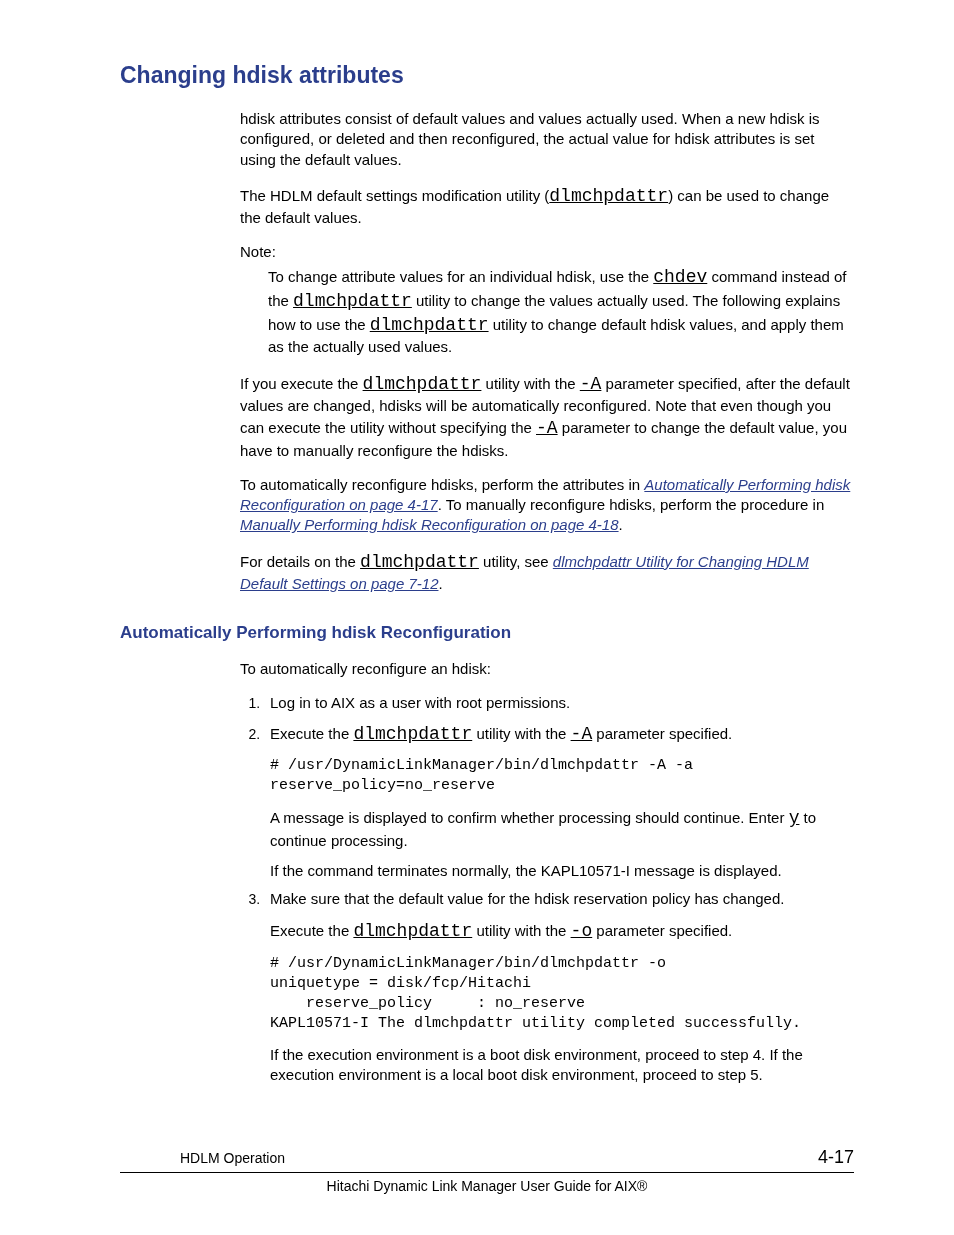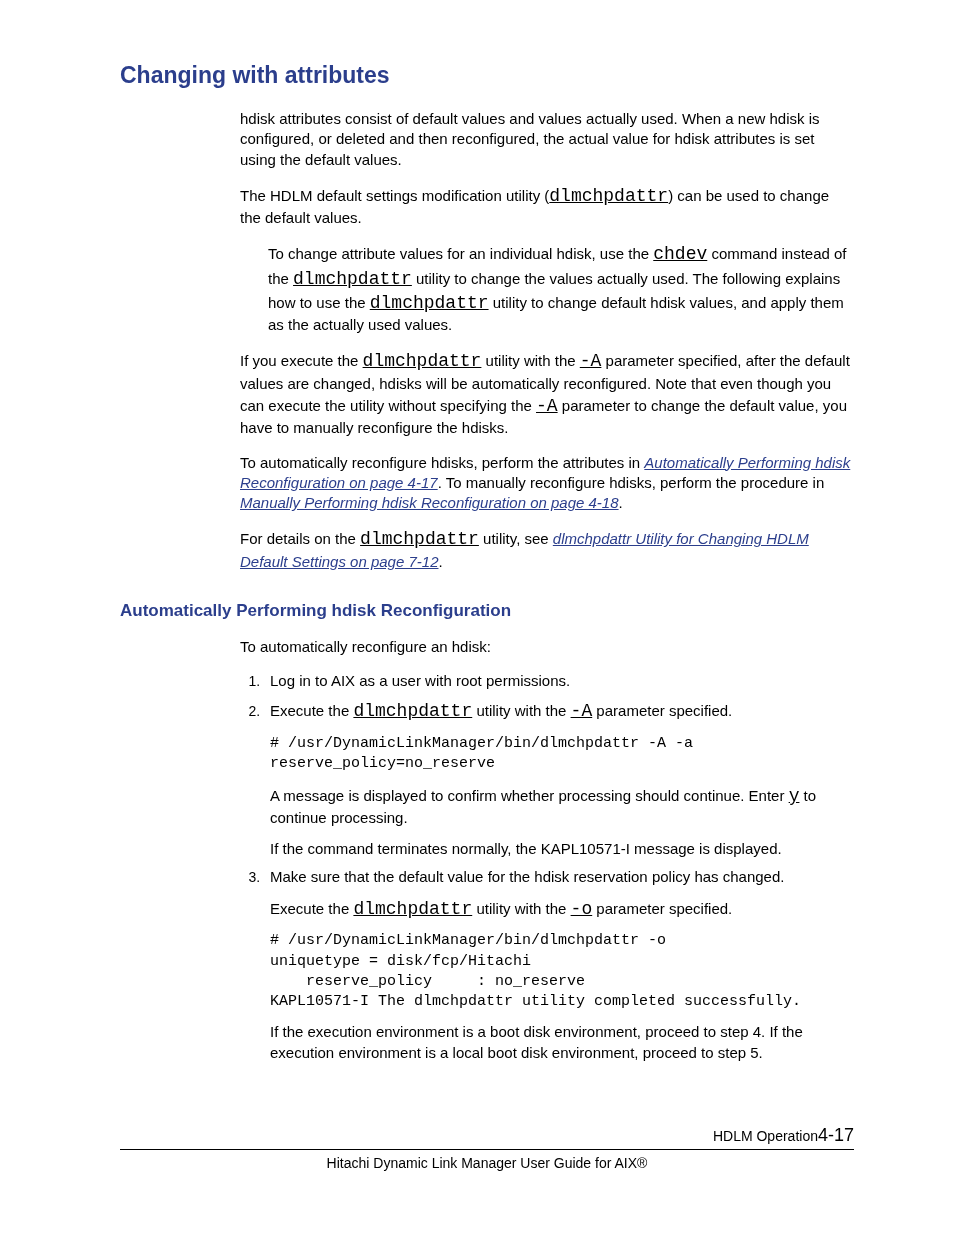--- a/index.html
+++ b/index.html
@@ -86,36 +86,37 @@
     justify-content: space-between;
     align-items: baseline;
     margin-bottom: 2px;
   }
   .page-num {
     font-size: 18px;
     text-align: center;
   }
   .footer-center {
     flex: 1;
-    text-align: right;
+    text-align: left;
   }
 </style>
 </head>
 <body>
 
-<h1>Changing with attributes</h1>
+<h1>Changing hdisk attributes</h1>
 
 <div class="content">
 
   <p>hdisk attributes consist of default values and values actually used. When a new hdisk is configured, or deleted and then reconfigured, the actual value for hdisk attributes is set using the default values.</p>
 
   <p>
     <span>The HDLM default settings modification utility (</span><span class="mono">dlmchpdattr</span><span>) can be used to change the default values.</span>
   </p>
 
+  <p class="note-label">Note:</p>
   <p class="note-body">
     <span>To change attribute values for an individual hdisk, use the </span><span class="mono">chdev</span><span> command instead of the </span><span class="mono">dlmchpdattr</span><span> utility to change the values actually used. The following explains how to use the </span><span class="mono">dlmchpdattr</span><span> utility to change default hdisk values, and apply them as the actually used values.</span>
   </p>
 
   <p>
     <span>If you execute the </span><span class="mono">dlmchpdattr</span><span> utility with the </span><span class="mono">-A</span><span> parameter specified, after the default values are changed, hdisks will be automatically reconfigured. Note that even though you can execute the utility without specifying the </span><span class="mono">-A</span><span> parameter to change the default value, you have to manually reconfigure the hdisks.</span>
   </p>
 
   <p>
     <span>To automatically reconfigure hdisks, perform the attributes in </span><a href="#" class="link">Automatically Performing hdisk Reconfiguration on page 4-17</a><span>. To manually reconfigure hdisks, perform the procedure in </span><a href="#" class="link">Manually Performing hdisk Reconfiguration on page 4-18</a><span>.</span>

